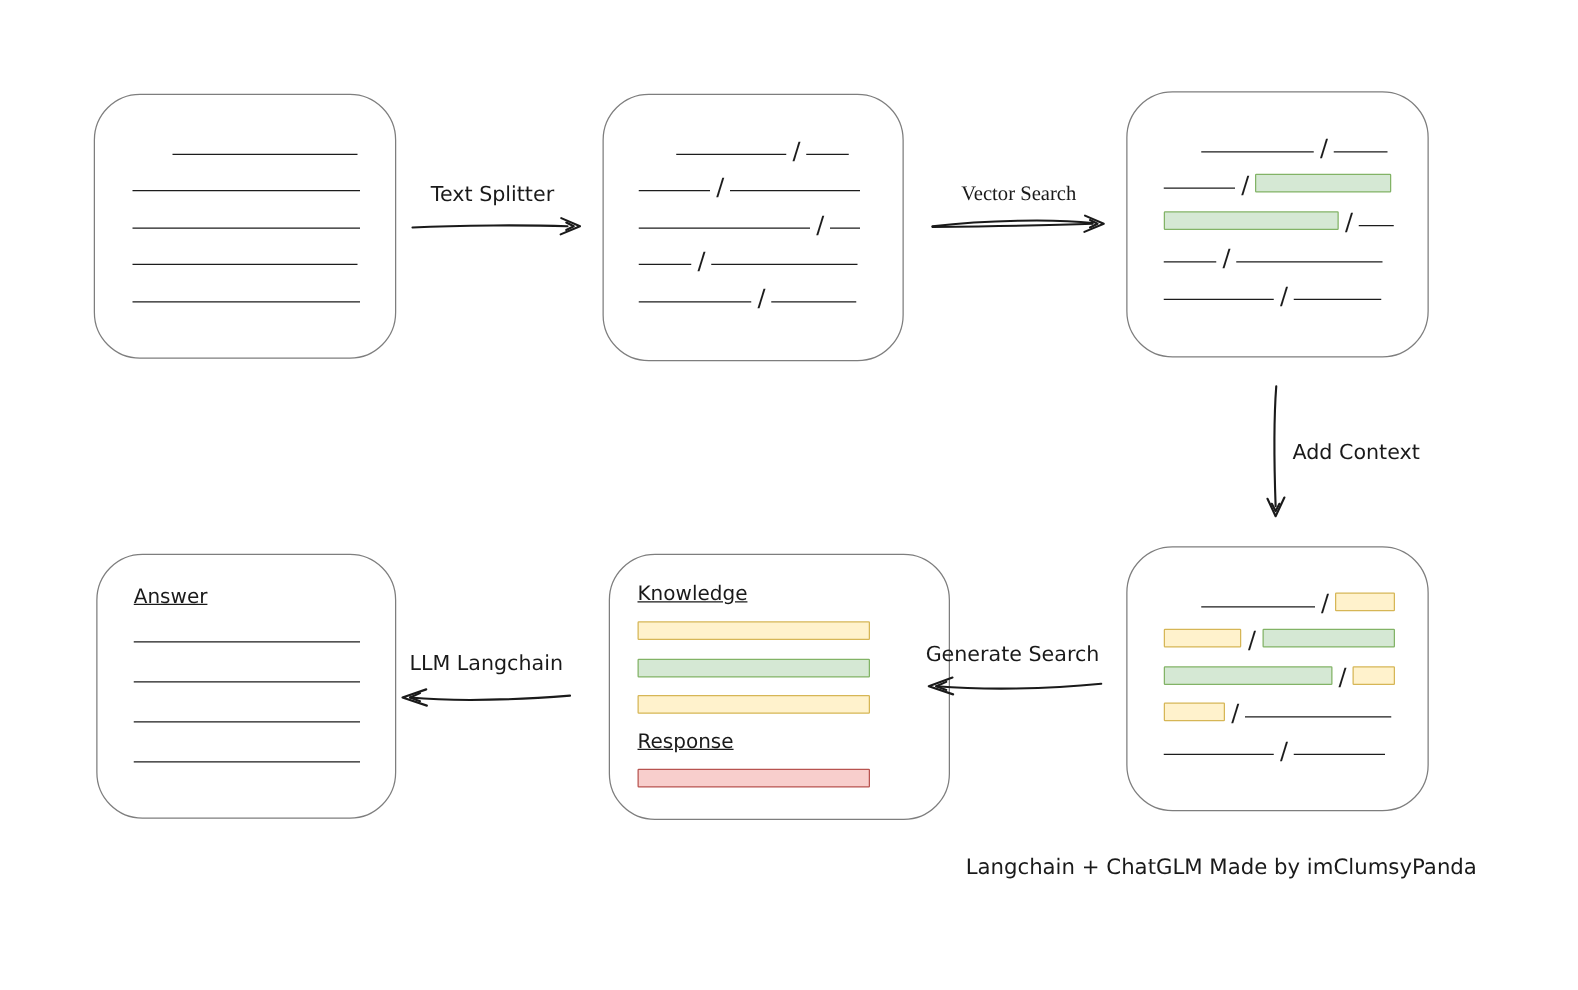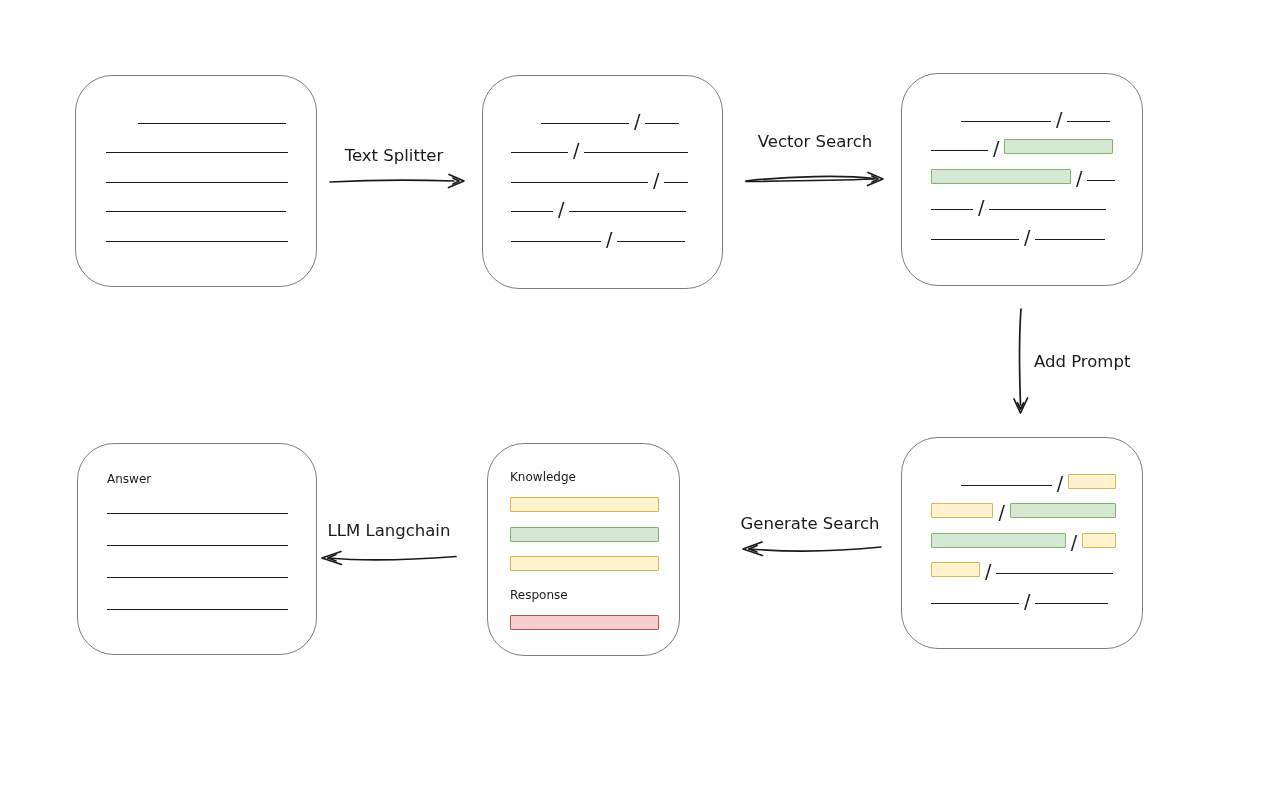--- a/index.html
+++ b/index.html
@@ -12,21 +12,21 @@
     border-radius:37px; box-sizing:border-box;
   }
   .box-content { display:flex; flex-direction:column; height:100%; box-sizing:border-box; }
   .row { display:flex; align-items:flex-end; height:var(--rowh,29.5px); flex:0 0 auto; }
   .seg-line { display:inline-block; height:0; border-bottom:1.9px solid #1c1c1c; margin-bottom:6px; }
   .seg-slash { font-size:19px; line-height:1; padding:0 5px; margin-bottom:-1px; color:#1c1c1c; }
   .seg-chunk { display:inline-block; height:13px; border:1.6px solid; margin-bottom:3px; border-radius:1px; }
   .chunk-green  { background:#d5e8d4; border-color:#82b366; }
   .chunk-yellow { background:#fff2cc; border-color:#d6b656; }
   .chunk-red    { background:#f8cecc; border-color:#b85450; }
-  .seg-label { font-size:12px; margin-bottom:2px; }
+  .seg-label { font-size:16px; margin-bottom:2px;text-decoration:underline; }
   .arrow { position:absolute; overflow:visible; }
   .arrow path { fill:none; stroke:#1a1a1a; stroke-width:1.7; stroke-linecap:round; stroke-linejoin:round; }
   .arrow-label { position:absolute; font-size:16.5px; white-space:nowrap; }
   .center { text-align:center; }
   .footer { position:absolute; font-size:17px; white-space:nowrap; text-align:center; }
 </style>
 </head>
 <body>
 
 <div class="canvas">
@@ -134,21 +134,21 @@
           <span class="seg-line" style="width: 117px;"></span>
         </div>
         <div class="row">
           <span class="seg-line" style="width: 88px;"></span>
           <span class="seg-slash">/</span>
           <span class="seg-line" style="width: 73px;"></span>
         </div>
       </div>
   </div>
 
-  <div class="box" style="left:487px; top:443px; width:193px; height:213px;">
+  <div class="box" style="left:487px; top:443px; width:273px; height:213px;">
     <div class="box-content" style="padding:12px 20px 0 22px;">
         <div class="row">
           <span class="seg-label">Knowledge</span>
         </div>
         <div class="row">
           <span class="seg-chunk chunk-yellow" style="width: 184px;"></span>
         </div>
         <div class="row">
           <span class="seg-chunk chunk-green" style="width: 184px;"></span>
         </div>
@@ -184,43 +184,44 @@
       </div>
   </div>
 
   <div class="arrow-label center" style="left:324px; top:146px; width:140px;">Text Splitter</div>
   <svg class="arrow" style="left:328px; top:169px;" width="140" height="24" viewBox="0 0 140 24">
     <path d="M2 13 C 40 11, 95 11, 126 12"></path>
     <path d="M121 5.5 L136 12 L120.5 18.5"></path>
     <path d="M125 9 L131 12 L125 15"></path>
   </svg>
 
-  <div class="arrow-label center" style="left:744px; top:132px; width:142px;">Vector Search</div>
+  <div class="arrow-label center" style="left:744px; top:145px; width:142px;font-family:Liberation Serif, serif;">Vector Search</div>
   <svg class="arrow" style="left:744px; top:167px;" width="142" height="24" viewBox="0 0 142 24">
     <path d="M2 14 C 45 9, 100 8, 130 11.5"></path>
     <path d="M2 14.5 C 50 14, 105 13, 130 12"></path>
     <path d="M124 5.5 L139 12 L123.5 18.5"></path>
     <path d="M128 9 L134 12 L128 15"></path>
   </svg>
 
   <svg class="arrow" style="left:1009px; top:307px;" width="24" height="112" viewBox="0 0 24 112">
     <path d="M12 2 C 9.5 35, 10.5 70, 11.5 98"></path>
     <path d="M5 92 L11.5 106 L18.5 91"></path>
     <path d="M8.5 96 L11.5 102 L14.5 96"></path>
   </svg>
-  <div class="arrow-label" style="left:1034px; top:352px;">Add Prompt</div>
+  <div class="arrow-label" style="left:1034px; top:352px;">Add Context</div>
 
   <div class="arrow-label center" style="left:736px; top:514px; width:148px;">Generate Search</div>
   <svg class="arrow" style="left:737px; top:538px;" width="146" height="22" viewBox="0 0 146 22">
     <path d="M144 9 C 100 13.5, 50 14, 12 11"></path>
     <path d="M25 4 L6 11 L25.5 17.5"></path>
     <path d="M20 7.5 L12 11 L20 14"></path>
   </svg>
 
   <div class="arrow-label center" style="left:322px; top:521px; width:134px;">LLM Langchain</div>
   <svg class="arrow" style="left:316px; top:548px;" width="142" height="22" viewBox="0 0 142 22">
     <path d="M140 8.5 C 95 12, 45 13, 12 10"></path>
     <path d="M25 3.5 L6 10 L25.5 16.5"></path>
     <path d="M20 6.5 L12 10 L20 13"></path>
   </svg>
 
+  <div class="footer" style="left:742px; top:684px; width:470px;">Langchain + ChatGLM Made by imClumsyPanda</div>
 
 </div>
 
 </body></html>

